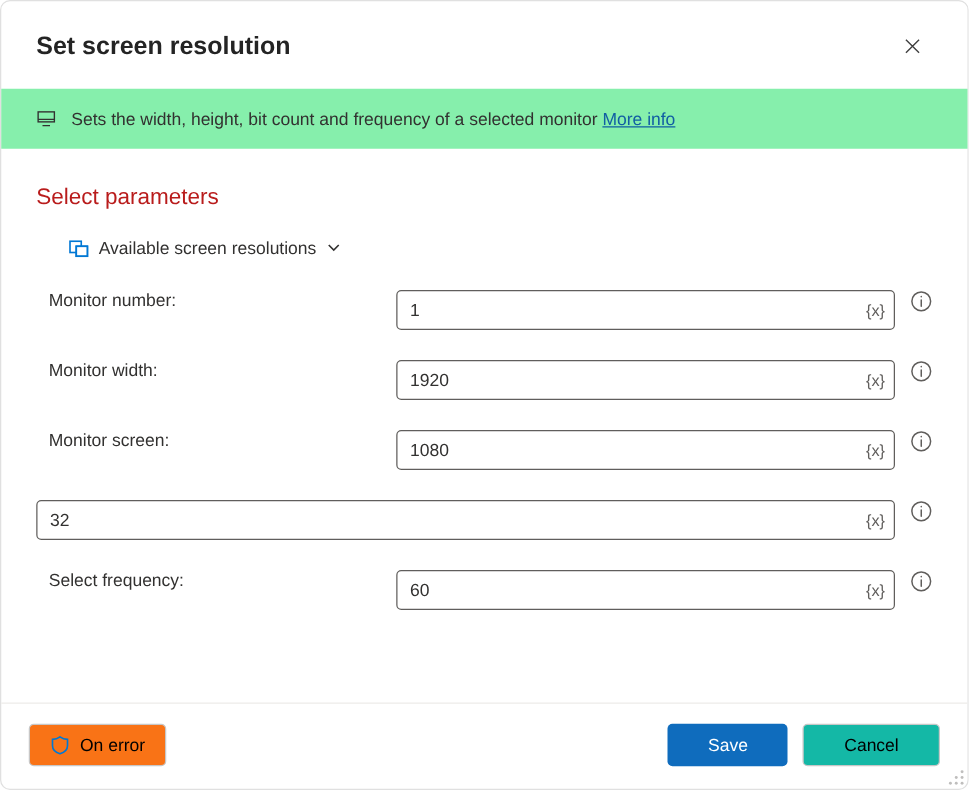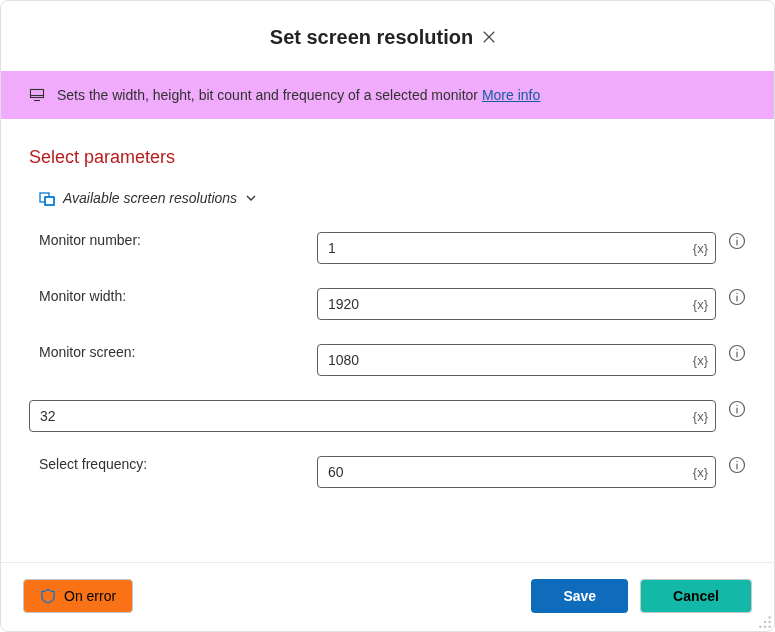--- a/index.html
+++ b/index.html
@@ -1,39 +1,39 @@
 <!DOCTYPE html>
 <html><head>
 <meta charset="utf-8">
 <style>
 * { box-sizing: border-box; margin: 0; padding: 0; }
 body { font-family: "Segoe UI", -apple-system, sans-serif; background: #fff; color: #242424; width: 775px; height: 632px; overflow: hidden; }
 .dialog { width: 775px; height: 632px; border: 1px solid #e0e0e0; border-radius: 8px; display: flex; flex-direction: column; position: relative; }
-.header { display: flex; justify-content: center; align-items: center; padding: 20px 28px 18px 28px; }
+.header { display: flex; justify-content: space-between; align-items: center; padding: 20px 28px 18px 28px; }
 .title { font-size: 20px; font-weight: 600; color: #242424; }
 .close-btn { background: none; border: none; cursor: pointer; width: 32px; height: 32px; display: flex; align-items: center; justify-content: center; color: #424242; }
 .close-btn svg { width: 14px; height: 14px; }
-.info-bar { background: #f0abfc; padding: 16px 28px; display: flex; align-items: flex-end; gap: 12px; font-size: 14px; color: #323130; }
+.info-bar { background: #86efac; padding: 16px 28px; display: flex; align-items: flex-end; gap: 12px; font-size: 14px; color: #323130; }
 .info-icon { width: 16px; height: 16px; flex-shrink: 0; }
 .info-text a { color: #115ea3; text-decoration: underline; }
 .body { padding: 28px 28px 0 28px; flex: 1; overflow: auto; }
 .section-title { font-size: 18px; font-weight: 400; color: #b91c1c; margin-bottom: 22px; }
-.variables-btn { display: inline-flex; align-items: center; gap: 8px; background: none; border: none; cursor: pointer; font-size: 14px; color: #323130; margin-bottom: 20px; margin-left: 10px; font-style: italic; }
+.variables-btn { display: inline-flex; align-items: center; gap: 8px; background: none; border: none; cursor: pointer; font-size: 14px; color: #323130; margin-bottom: 20px; margin-left: 26px; }
 .var-icon { width: 16px; height: 16px; color: #0078d4; }
 .chev { width: 12px; height: 12px; }
 .fields { display: flex; flex-direction: column; gap: 24px; margin-top: 6px; }
 .field-row { display: flex; gap: 12px; }
 .field-label { width: 276px; font-size: 14px; color: #323130; padding-left: 10px; }
 .input-wrap { position: relative; flex: 1; }
 .field-input { width: 100%; height: 32px; padding: 4px 36px 4px 10px; border: 1px solid #605e5c; border-radius: 4px; font-size: 14px; font-family: inherit; color: #323130; }
 .inline-var { position: absolute; right: 8px; top: 50%; transform: translateY(-50%); font-size: 13px; color: #605e5c; cursor: pointer; user-select: none; }
 .info-circ { width: 18px; height: 18px; color: #605e5c; cursor: pointer; flex-shrink: 0; }
 .footer { display: flex; justify-content: space-between; align-items: center; padding: 16px 22px 18px 22px; border-top: 1px solid #edebe9; }
 .footer-right { display: flex; gap: 12px; }
-.btn { height: 34px; padding: 0 22px; border-radius: 4px; font-size: 14px; font-weight: 700; cursor: pointer; font-family: inherit; }
+.btn { height: 34px; padding: 0 22px; border-radius: 4px; font-size: 14px; font-weight: 400; cursor: pointer; font-family: inherit; }
 .btn-error { background: #f97316; border: 1px solid #c7c7c7; display: inline-flex; align-items: center; gap: 8px; font-weight: 400; padding: 0 16px; }
 .shield { width: 16px; height: 16px; color: #0078d4; }
 .btn-primary { background: #0f6cbd; color: #fff; border: none; padding: 0 32px; }
 .btn-secondary { background: #14b8a6; border: 1px solid #c7c7c7; padding: 0 32px; }
 .resize { position: absolute; right: 2px; bottom: 2px; width: 14px; height: 14px; opacity: .4; }
 </style>
 </head>
 <body>
 
 <div class="dialog">

